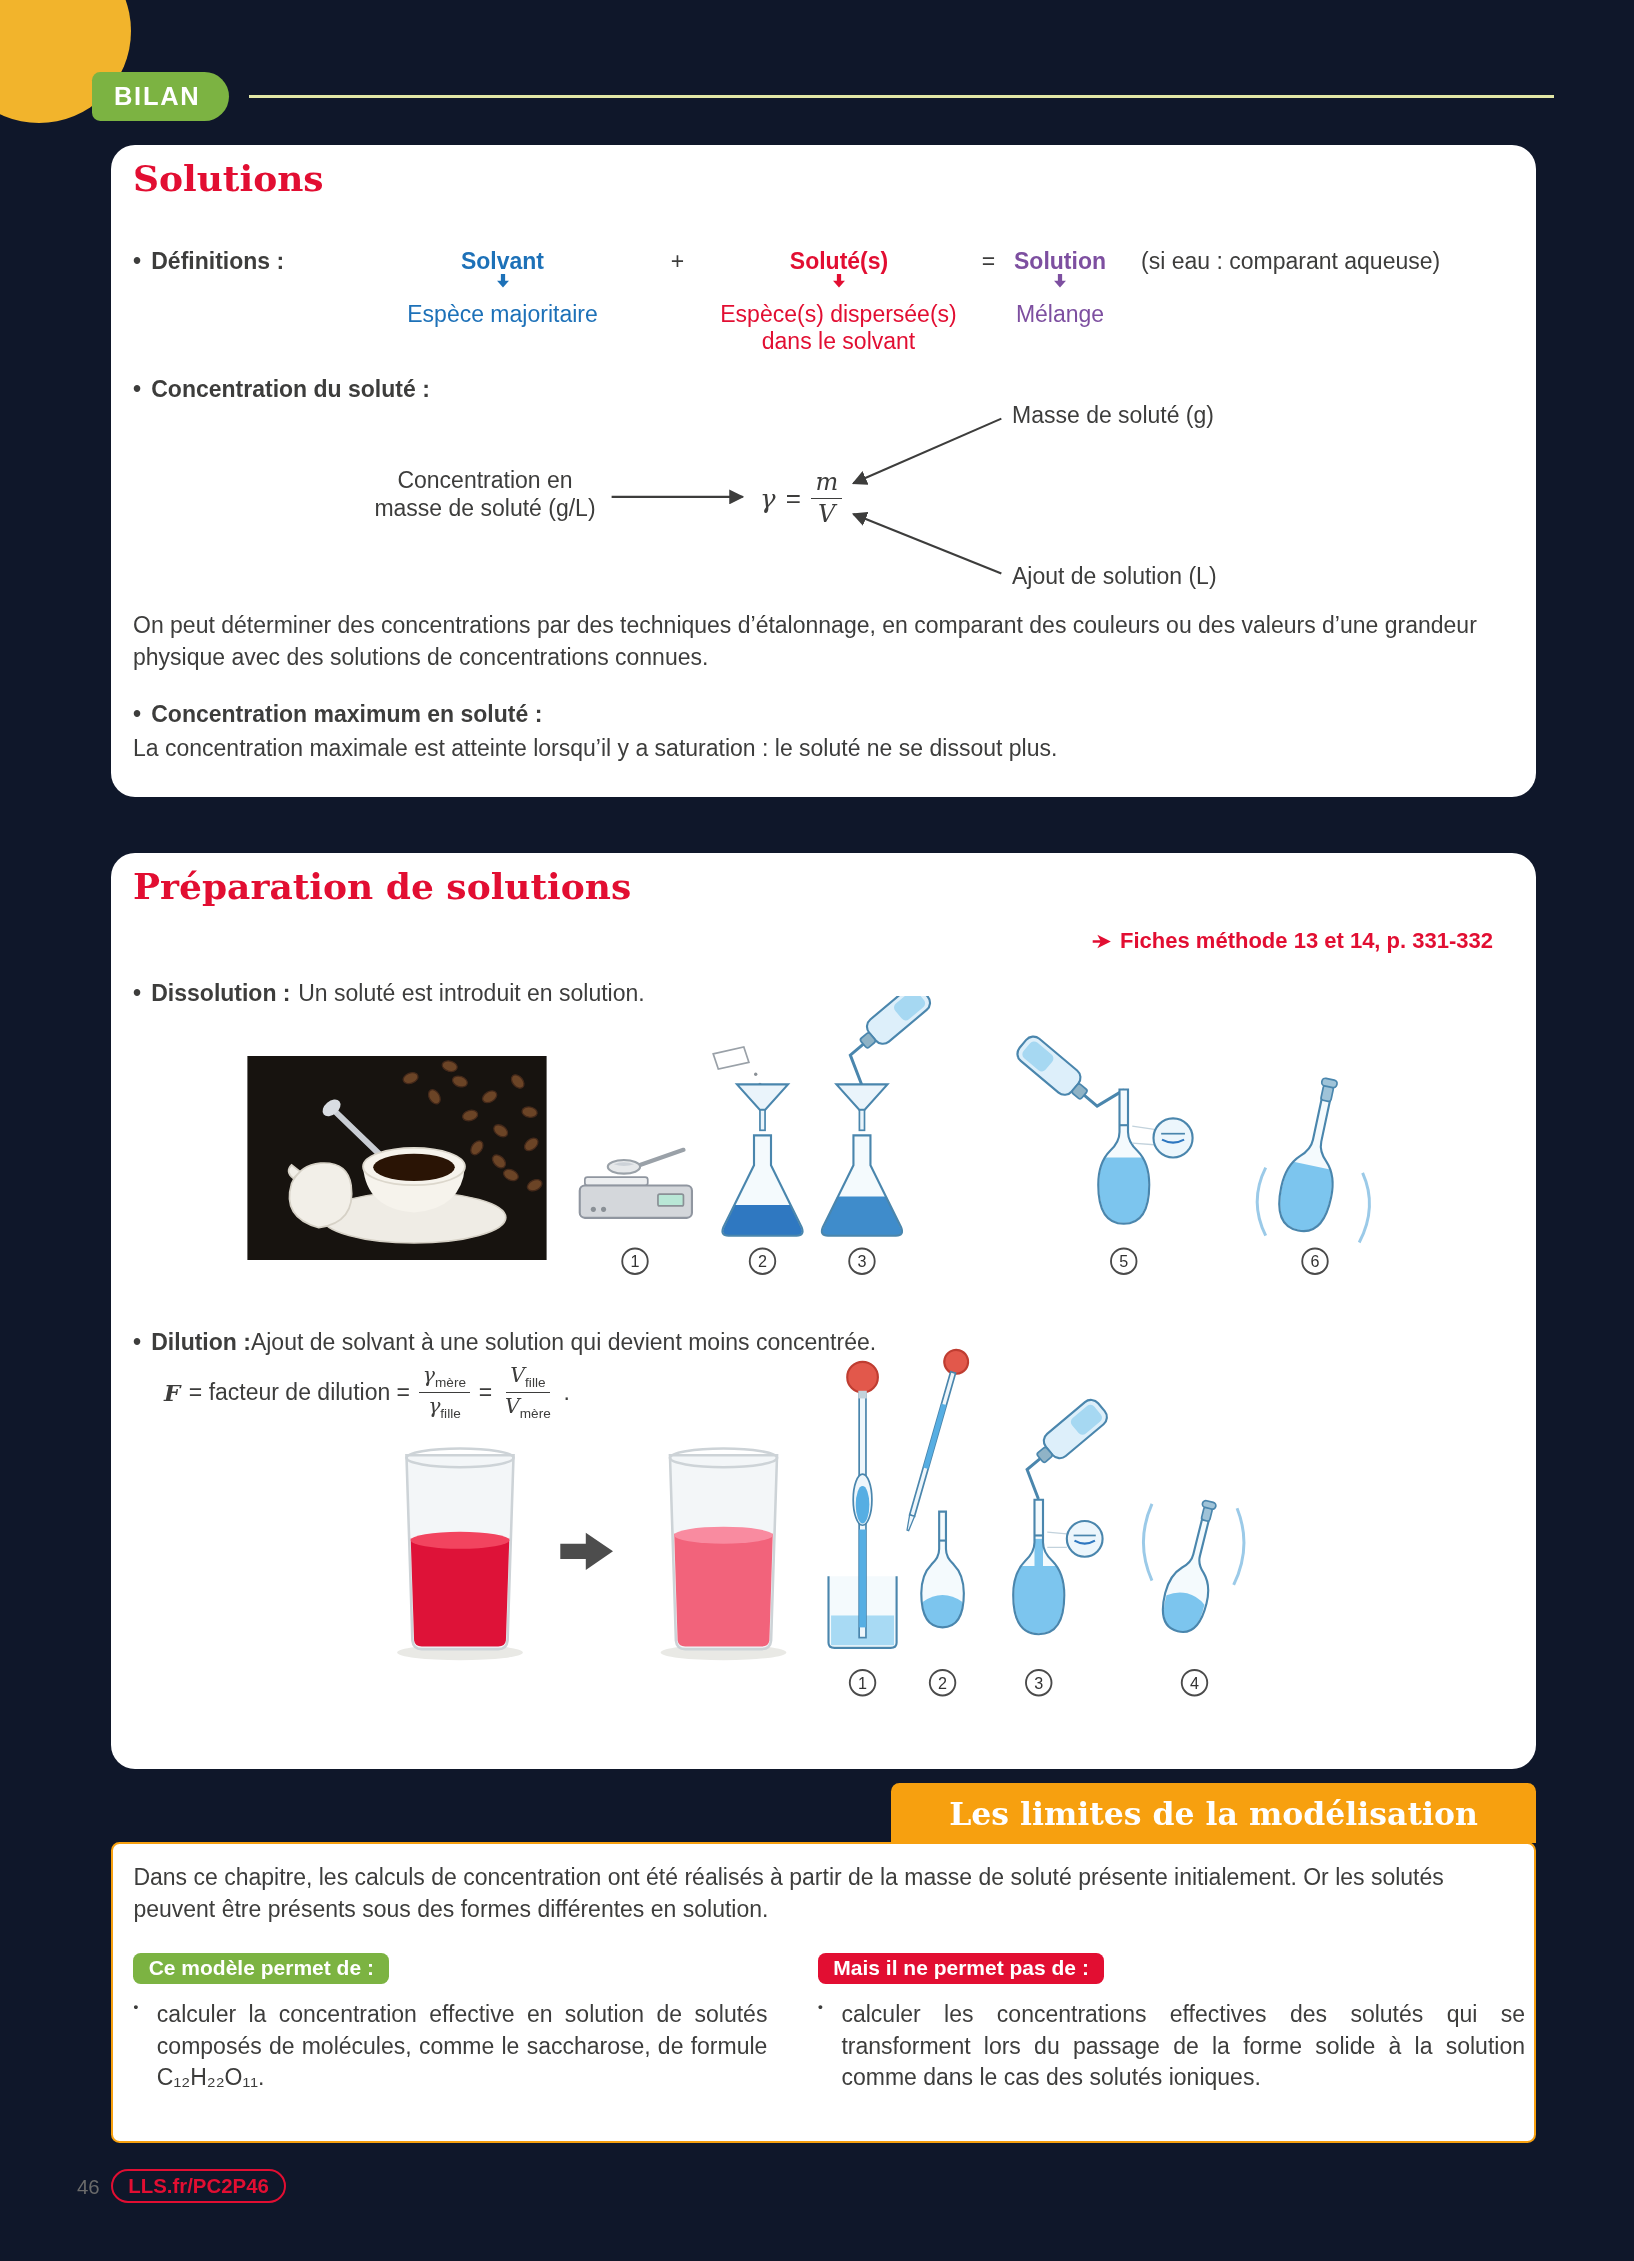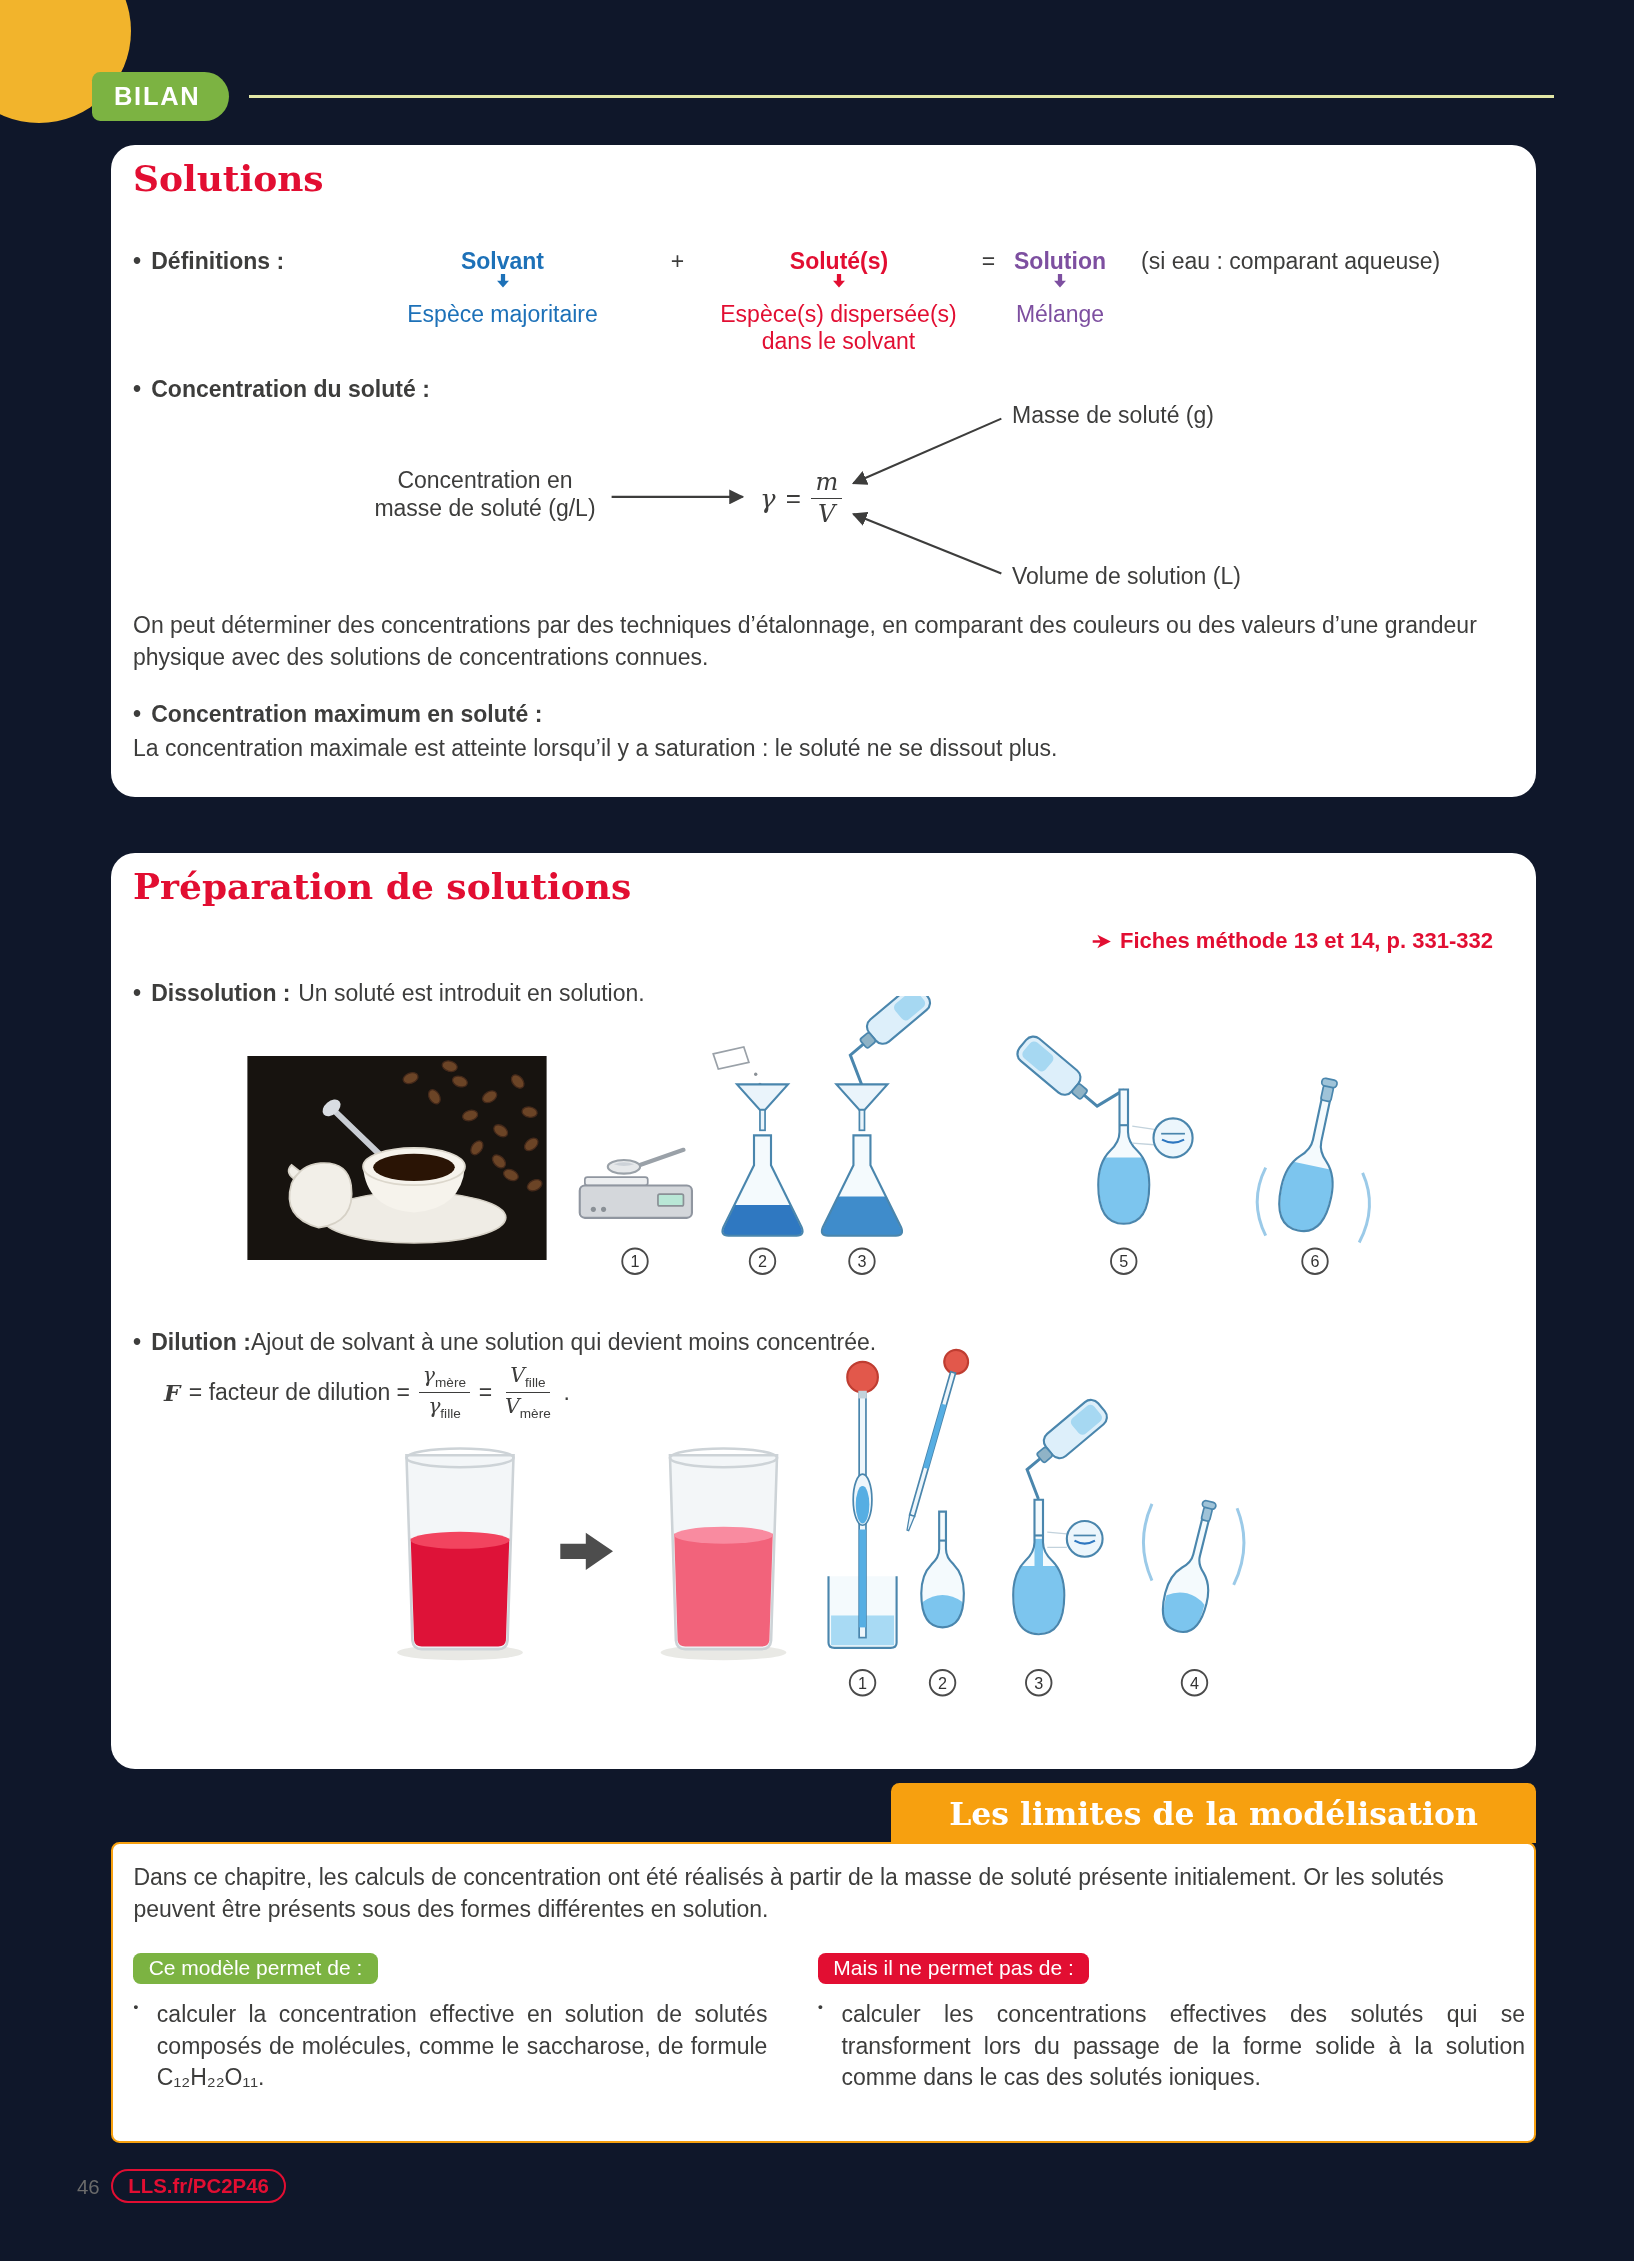--- a/index.html
+++ b/index.html
@@ -21,21 +21,21 @@
   .bilan{position:absolute;left:92px;top:72px;height:49px;background:#7cb342;color:#fff;
          font-weight:700;font-size:25.5px;letter-spacing:1.7px;display:flex;align-items:center;
          padding:0 29px 0 22px;border-radius:8.5px 25.5px 25.5px 8.5px;}
   .toprule{position:absolute;left:249px;right:81px;top:95px;height:3.4px;background:#e2e7a6;}
   .corner-circle{position:absolute;left:-53px;top:-61px;width:184px;height:184px;border-radius:50%;background:#f2b42c;}
   .banner{position:absolute;left:891px;top:1783px;width:645px;height:60px;background:#f7a00f;color:#fff;
           display:flex;align-items:center;justify-content:center;font-family:"DejaVu Serif",serif;
           font-weight:700;font-size:31.5px;border-radius:8.5px 8.5px 0 0;text-align:right;}
   .card3{position:absolute;left:111px;top:1842px;width:1425px;height:301px;background:#fff;
          border:2.6px solid #f7a00f;border-radius:8.5px;box-sizing:border-box;}
-  .badge-label{display:inline-block;color:#fff;font-weight:400;font-size:21px;padding:3.4px 15.3px;border-radius:7.7px;}
+  .badge-label{display:inline-block;color:#fff;font-weight:700;font-size:21px;padding:3.4px 15.3px;border-radius:7.7px;}
   .green-bg{background:#7cb342;} .red-bg{background:#e20e32;}
   .col-item{display:flex;gap:8.5px;}
   .col-item p{margin:0;text-align:justify;font-size:23px;line-height:1.38;}
   .pill{position:absolute;left:111px;top:2169px;height:34px;border:2.6px solid #e20e32;border-radius:19px;
         display:flex;align-items:center;padding:0 15.3px;color:#e20e32;font-weight:700;font-size:20.4px;
         box-sizing:border-box;background:transparent;}
   .pagenum{position:absolute;left:77px;top:2176px;font-size:20.4px;color:#6b6b6b;}
   .methodref{position:absolute;right:43px;top:75px;color:#e20e32;font-weight:700;font-size:22px;
              display:flex;align-items:center;gap:6.8px;}
   svg text{font-family:"Liberation Sans",sans-serif;}
@@ -89,21 +89,21 @@
       <span style="display:block">masse de soluté (g/L)</span>
     </div>
     <div class="abs" style="left:649px;top:324px;display:flex;align-items:center;gap:10.2px;font-size:26px;">
       <span class="it">γ</span>
       <span>=</span>
       <span class="frac" style="font-size:24px;">
         <span class="num it">m</span>
         <span class="den it">V</span>
       </span>
     </div>
-    <div class="abs t27" style="left:901px;top:415px;">Volume de solution (L)</div>
+    <div class="abs t27" style="left:901px;top:415px;">Ajout de solution (L)</div>
 
     <svg class="abs" style="left:0;top:243px;pointer-events:none;" width="1425" height="217" viewBox="0 0 1674 255">
       <defs>
         <marker id="arr" viewBox="0 0 10 10" refX="9" refY="5" markerWidth="7" markerHeight="7" orient="auto-start-reverse">
           <path d="M0 0 L10 5 L0 10 z" fill="#3d3d3c"></path>
         </marker>
       </defs>
       <line x1="588" y1="128" x2="742" y2="128" stroke="#3d3d3c" stroke-width="2.5" marker-end="url(#arr)"></line>
       <line x1="1046" y1="36" x2="872" y2="112" stroke="#3d3d3c" stroke-width="2.5" marker-end="url(#arr)"></line>
       <line x1="1046" y1="218" x2="872" y2="148" stroke="#3d3d3c" stroke-width="2.5" marker-end="url(#arr)"></line>

